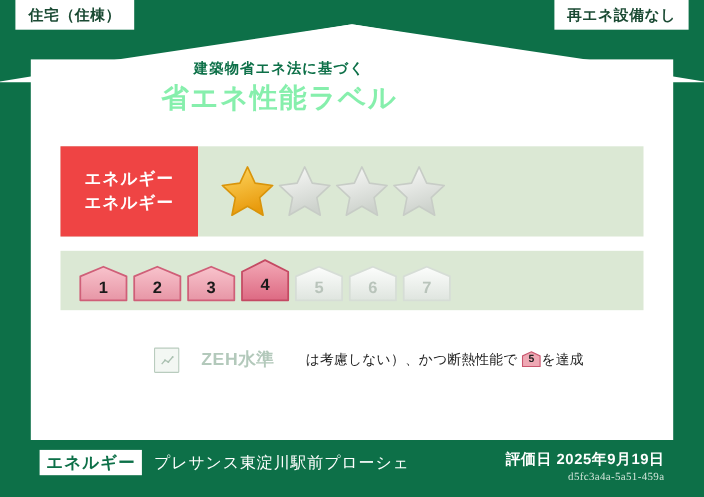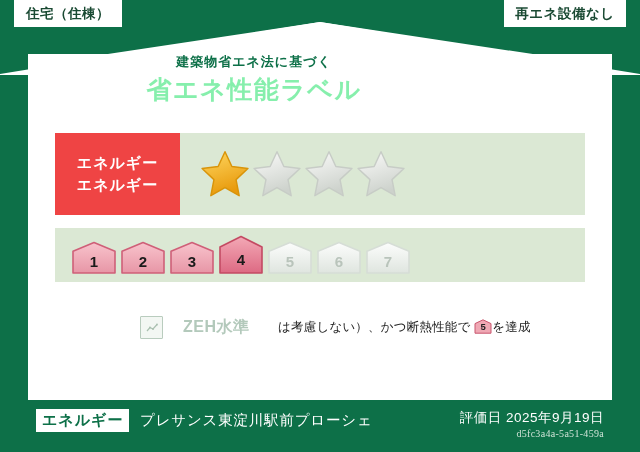--- a/index.html
+++ b/index.html
@@ -150,21 +150,21 @@
     padding:2px 6px;
   }
   #building-name{
     position:absolute;left:115px;top:11px;
     color:#ffffff;font-size:14.5px;letter-spacing:0.8px;
     white-space:nowrap;
     margin-left:25px;
   }
   #eval-date{
     position:absolute;right:36px;top:9px;
-    color:#ffffff;font-size:13.5px;font-weight:normal;
+    color:#ffffff;font-size:13.5px;font-weight:bold;
     letter-spacing:0.5px;white-space:nowrap;
     text-align:right;
   }
   #eval-id{
     position:absolute;right:36px;top:28px;
     color:#cfe3d7;font-size:10px;letter-spacing:0.3px;
     white-space:nowrap;text-align:right;
     font-family:"Liberation Serif","DejaVu Serif",serif;
   }
 </style>

